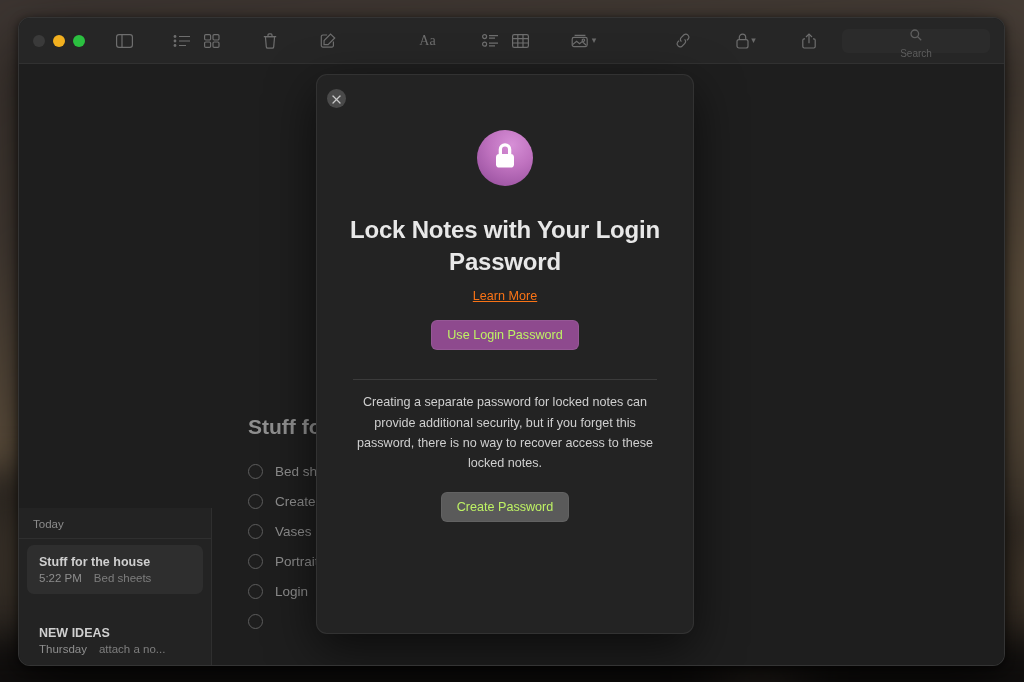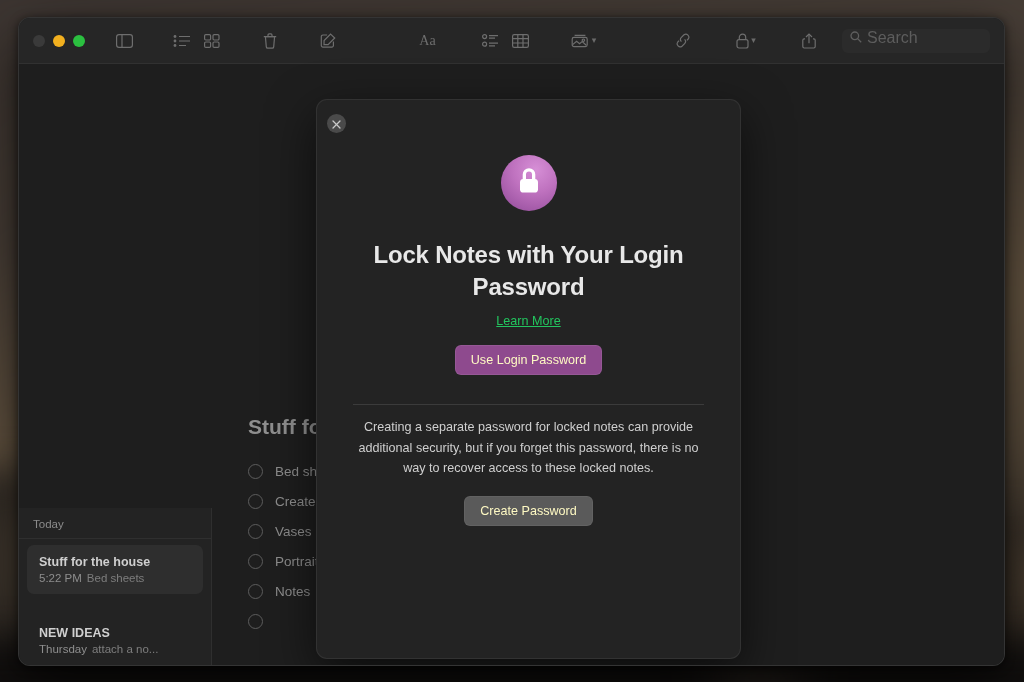--- a/index.html
+++ b/index.html
@@ -95,28 +95,29 @@
     font-size: 14px; color: #6e6e6e;
     font-family: "Liberation Serif", serif;
     letter-spacing: 0.2px;
   }
   .chev { margin-left: 2px; color: #6a6a6a; font-size: 9px; line-height: 1; }
   .gap-a { width: 28px; }
   .gap-c { width: 88px; }
 
   #search-field {
     width: 196px; height: 24px;
-    display: flex; align-items: flex-start;
+    display: flex; align-items: center;
     gap: 5px;
     padding: 0 8px;
     border-radius: 6px;
     background: #2b2b2b;
     color: #5f5f5f;
-    font-size: 16px;
+    font-size: 10px;
     margin-left: 18px;
+    flex-direction: column;
   }
   #search-field .ph { color: #5d5d5d; }
 
   
   #content {
     flex: 1 1 auto;
     display: flex;
     min-height: 0;
     align-items: flex-end;
   }
@@ -151,21 +152,21 @@
     font-weight: bold;
     color: #cfcfcf;
     white-space: nowrap;
     overflow: hidden;
     text-overflow: ellipsis;
   }
   .note-meta {
     margin-top: 3px;
     font-size: 11.5px;
     color: #8e8e8e;
-    display: flex; gap: 5px;
+    display: flex; gap: 12px;
     white-space: nowrap;
     overflow: hidden;
   }
   .note-meta .snippet { color: #7e7e7e; overflow: hidden; text-overflow: ellipsis; }
   .sb-spacer { height: 22px; }
 
   
   #editor {
     flex: 1 1 auto;
     background: #1e1e1e;
@@ -193,22 +194,22 @@
   }
   .check-label {
     font-size: 13.5px;
     color: #8d8d8d;
     white-space: nowrap;
   }
 
   
   #lock-sheet {
     position: absolute;
-    left: 297px; top: 81px;
-    width: 425px; height: 560px;
+    left: 297px; top: 56px;
+    width: 378px; height: 560px;
     background: #232323;
     border-radius: 11px;
     border: 1px solid rgba(255,255,255,0.07);
     box-shadow: 0 16px 48px rgba(0,0,0,0.6);
     z-index: 20;
     padding: 0 24px;
   }
   #sheet-close {
     position: absolute;
     left: 10px; top: 14px;
@@ -238,28 +239,28 @@
     margin-top: 12px;
     font-size: 12.6px;
     color: #cfcfcf;
     line-height: 1.62;
     padding: 0 10px;
   }
   #learn-more {
     display: inline-block;
     margin-top: 11px;
     font-size: 12.6px;
-    color: #22c55e;
+    color: #f97316;
   }
   .btn {
     display: inline-block;
     border-radius: 6px;
     font-size: 12.6px;
     padding: 7px 15px;
-    color: #fef9c3;
+    color: #bef264;
   }
   #use-login-password {
     margin-top: 16px;
     background: #8e4a8e;
     border: 1px solid rgba(255,255,255,0.08);
   }
   #sheet-divider {
     height: 1px;
     background: rgba(255,255,255,0.11);
     margin: 29px 12px 0 12px;
@@ -479,21 +480,21 @@
         <div class="check-row">
           <span class="checkbox"></span>
           <span class="check-label">Vases</span>
         </div>
         <div class="check-row">
           <span class="checkbox"></span>
           <span class="check-label">Portraits</span>
         </div>
         <div class="check-row">
           <span class="checkbox"></span>
-          <span class="check-label">Notes</span>
+          <span class="check-label">Login</span>
         </div>
         <div class="check-row">
           <span class="checkbox"></span>
           <span class="check-label"></span>
         </div>
       </div>
     </div>
 
     <div id="lock-sheet">
 

